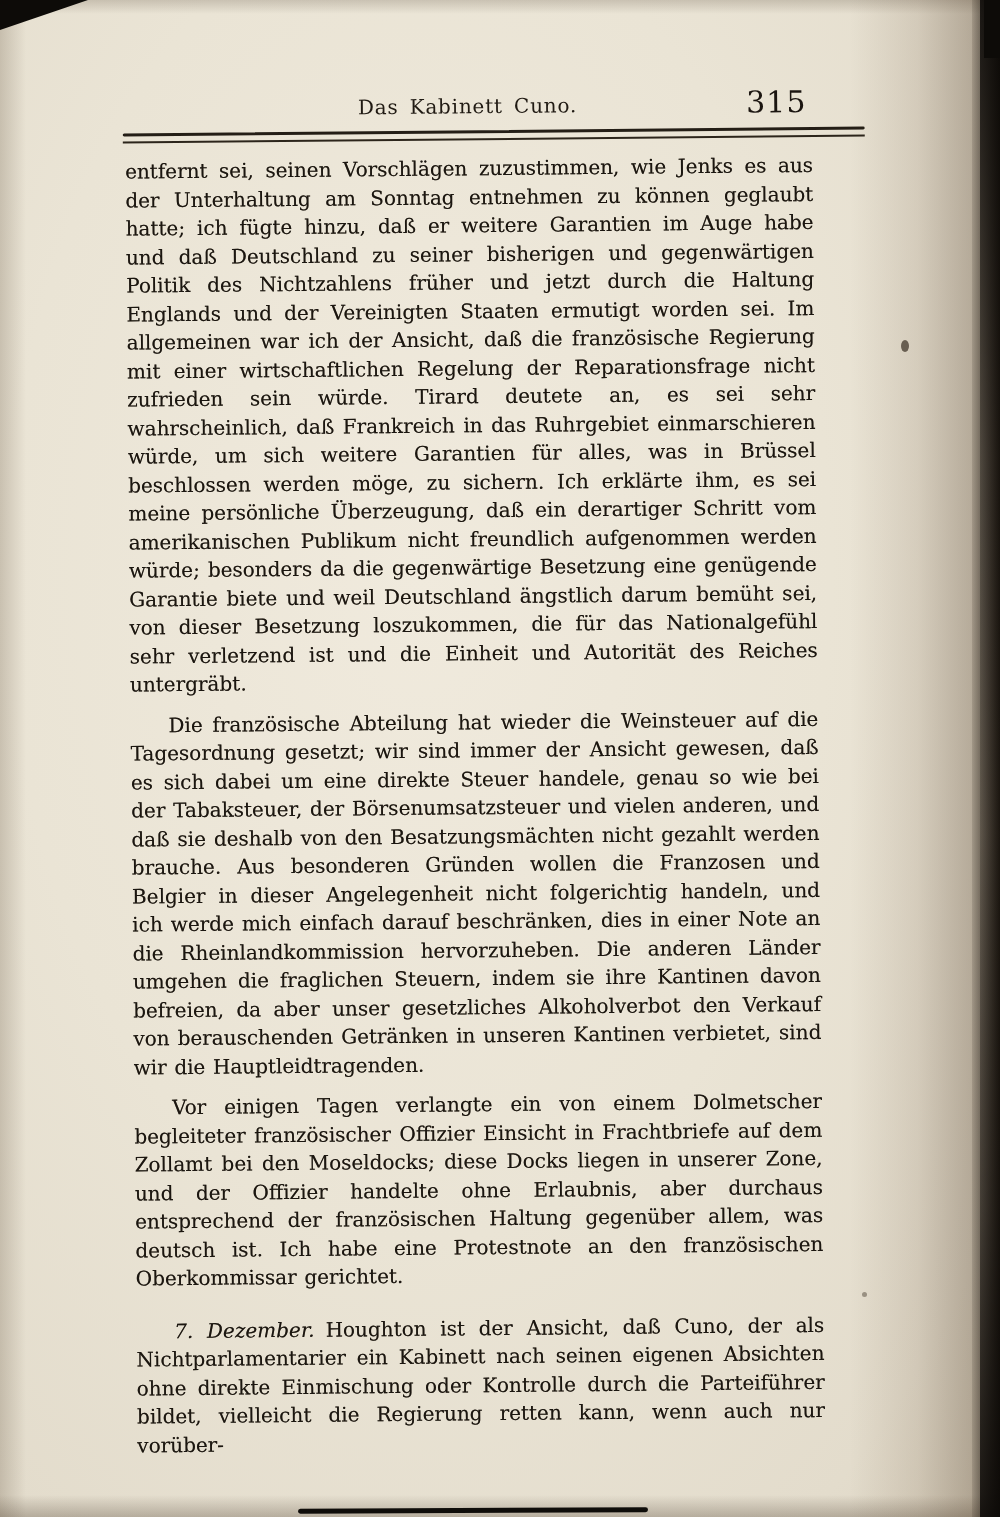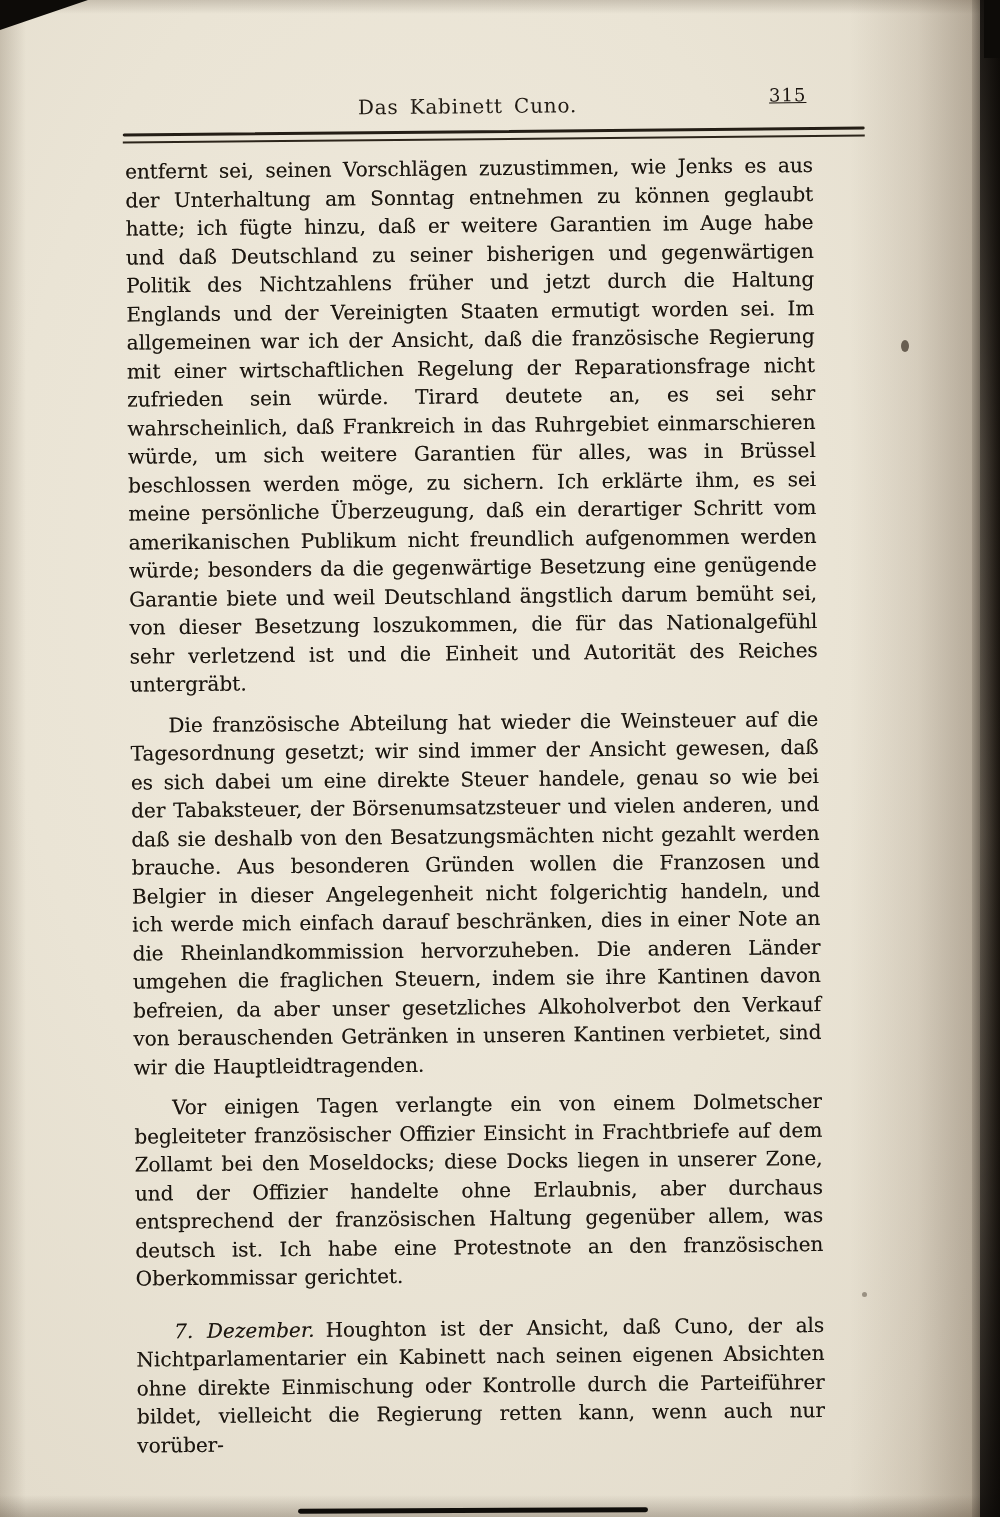--- a/index.html
+++ b/index.html
@@ -95,24 +95,23 @@
   .running-title {
     display: inline-block;
     font-size: 20px;
     letter-spacing: 0.8px;
     word-spacing: 4px;
     color: #201a13;
     transform: translateX(-26px);
   }
   .page-number {
     position: absolute; right: 58px; top: -7px;
-    font-size: 18px;
+    font-size: 30px;
     letter-spacing: 1px;
     color: #1b1510;
-    text-decoration: underline;
   }
   .rule-thick {
     position: absolute; left: 128px; top: 130px; width: 742px; height: 3px;
     background: #241e16;
     border-radius: 2px;
   }
   .rule-thin {
     position: absolute; left: 128px; top: 138px; width: 742px; height: 1.6px;
     background: #2c251b;
   }

